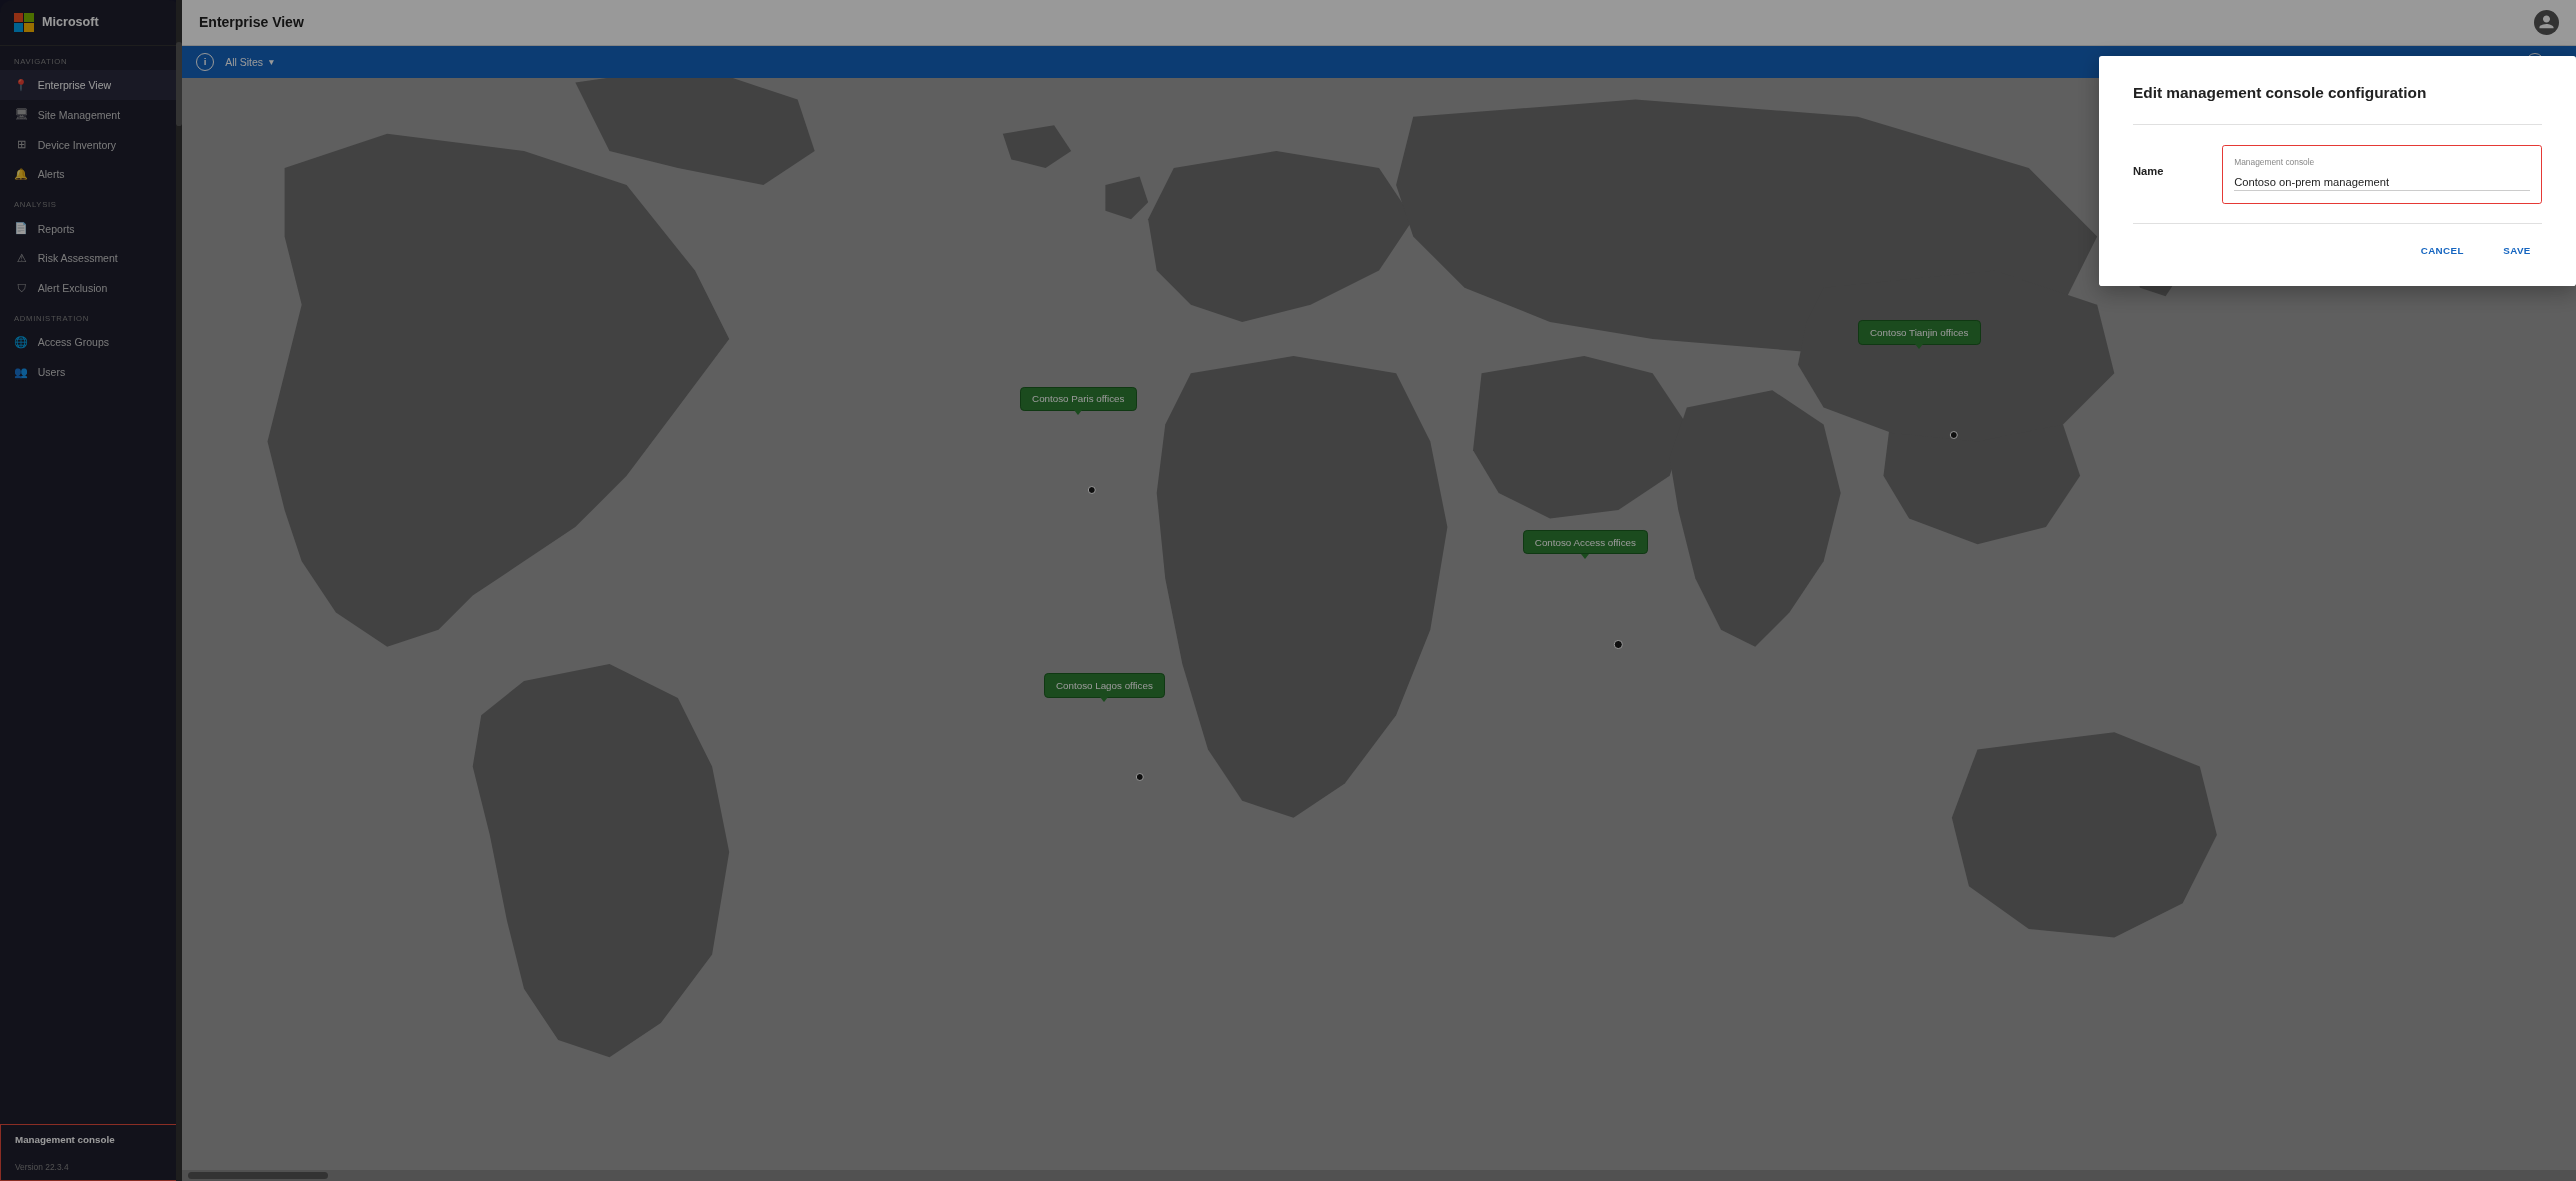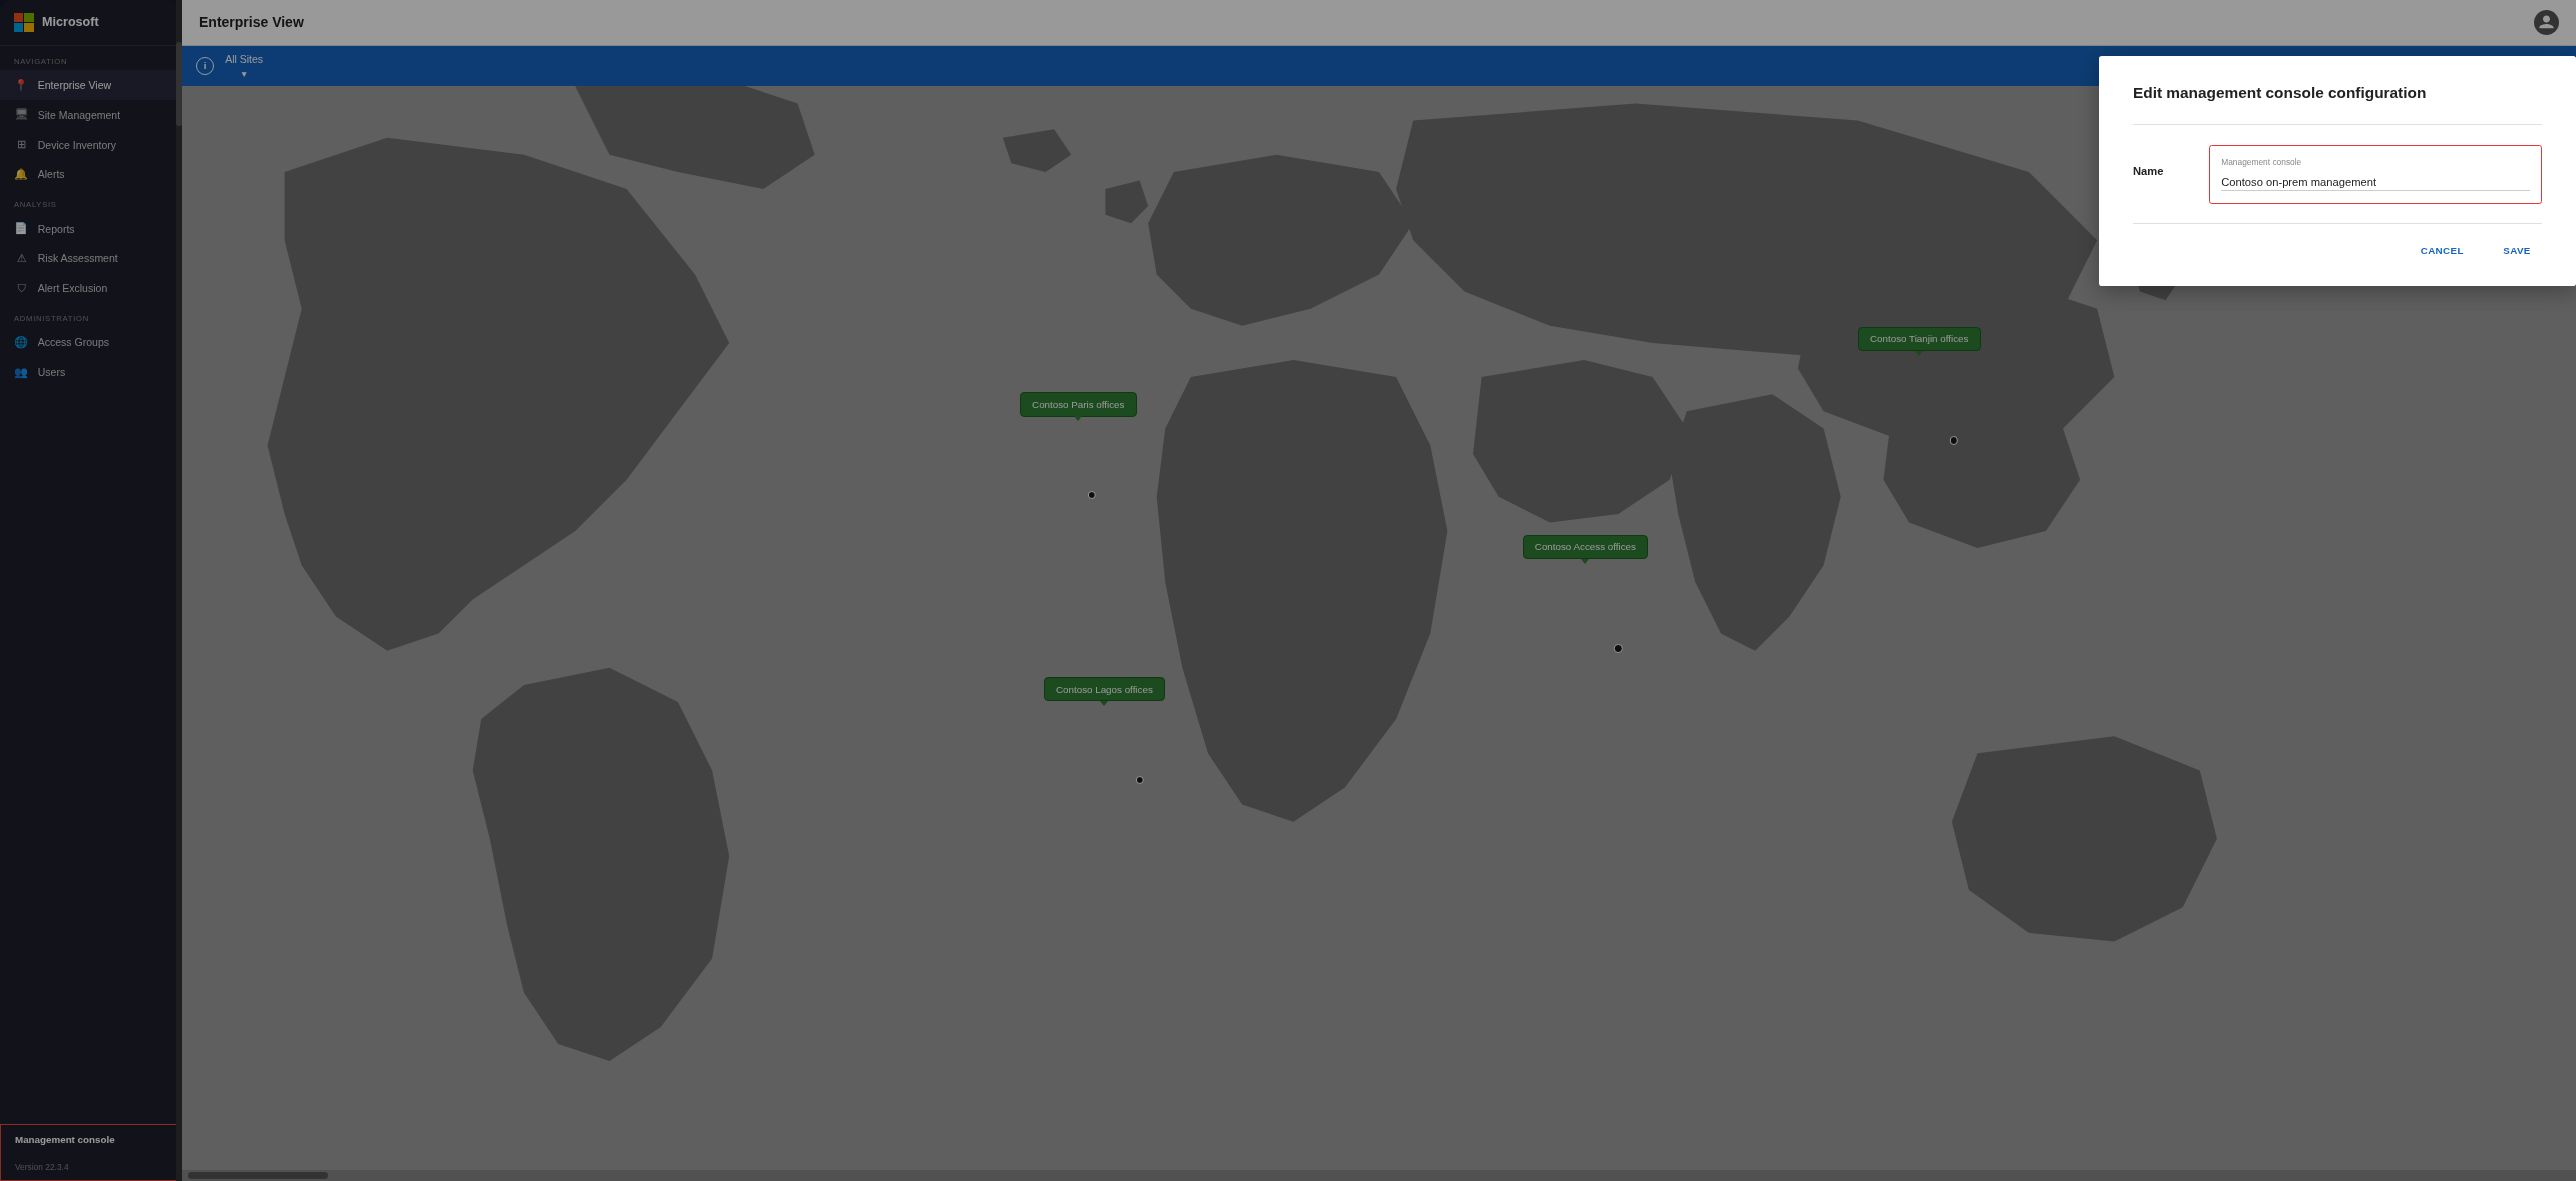--- a/index.html
+++ b/index.html
@@ -148,21 +148,20 @@
       font-weight: 700;
       cursor: pointer;
     }
     .sites-dropdown {
       display: flex;
       align-items: center;
       gap: 4.2px;
       font-size: 10.5px;
       cursor: pointer;
       color: #fff;
-      flex-direction: column;
     }
     .sites-chevron { font-size: 8.4px; }
     .toolbar-right { margin-left: auto; display: flex; align-items: center; gap: 5.6px; }
     .new-button {
       display: flex;
       align-items: center;
       gap: 4.2px;
       background: transparent;
       border: none;
       color: #fff;
@@ -277,21 +276,21 @@
       margin-bottom: 22.4px;
     }
     .modal-divider-top {
       border: none;
       border-top: 0.7px solid #e0e0e0;
       margin-bottom: 19.6px;
     }
     .modal-form-row {
       display: flex;
       align-items: flex-start;
-      gap: 20px;
+      gap: 33px;
       margin-bottom: 19.6px;
     }
     .modal-label {
       font-size: 11.2px;
       font-weight: 600;
       color: #222;
       min-width: 56px;
       padding-top: 19.6px;
     }
     .modal-field {

